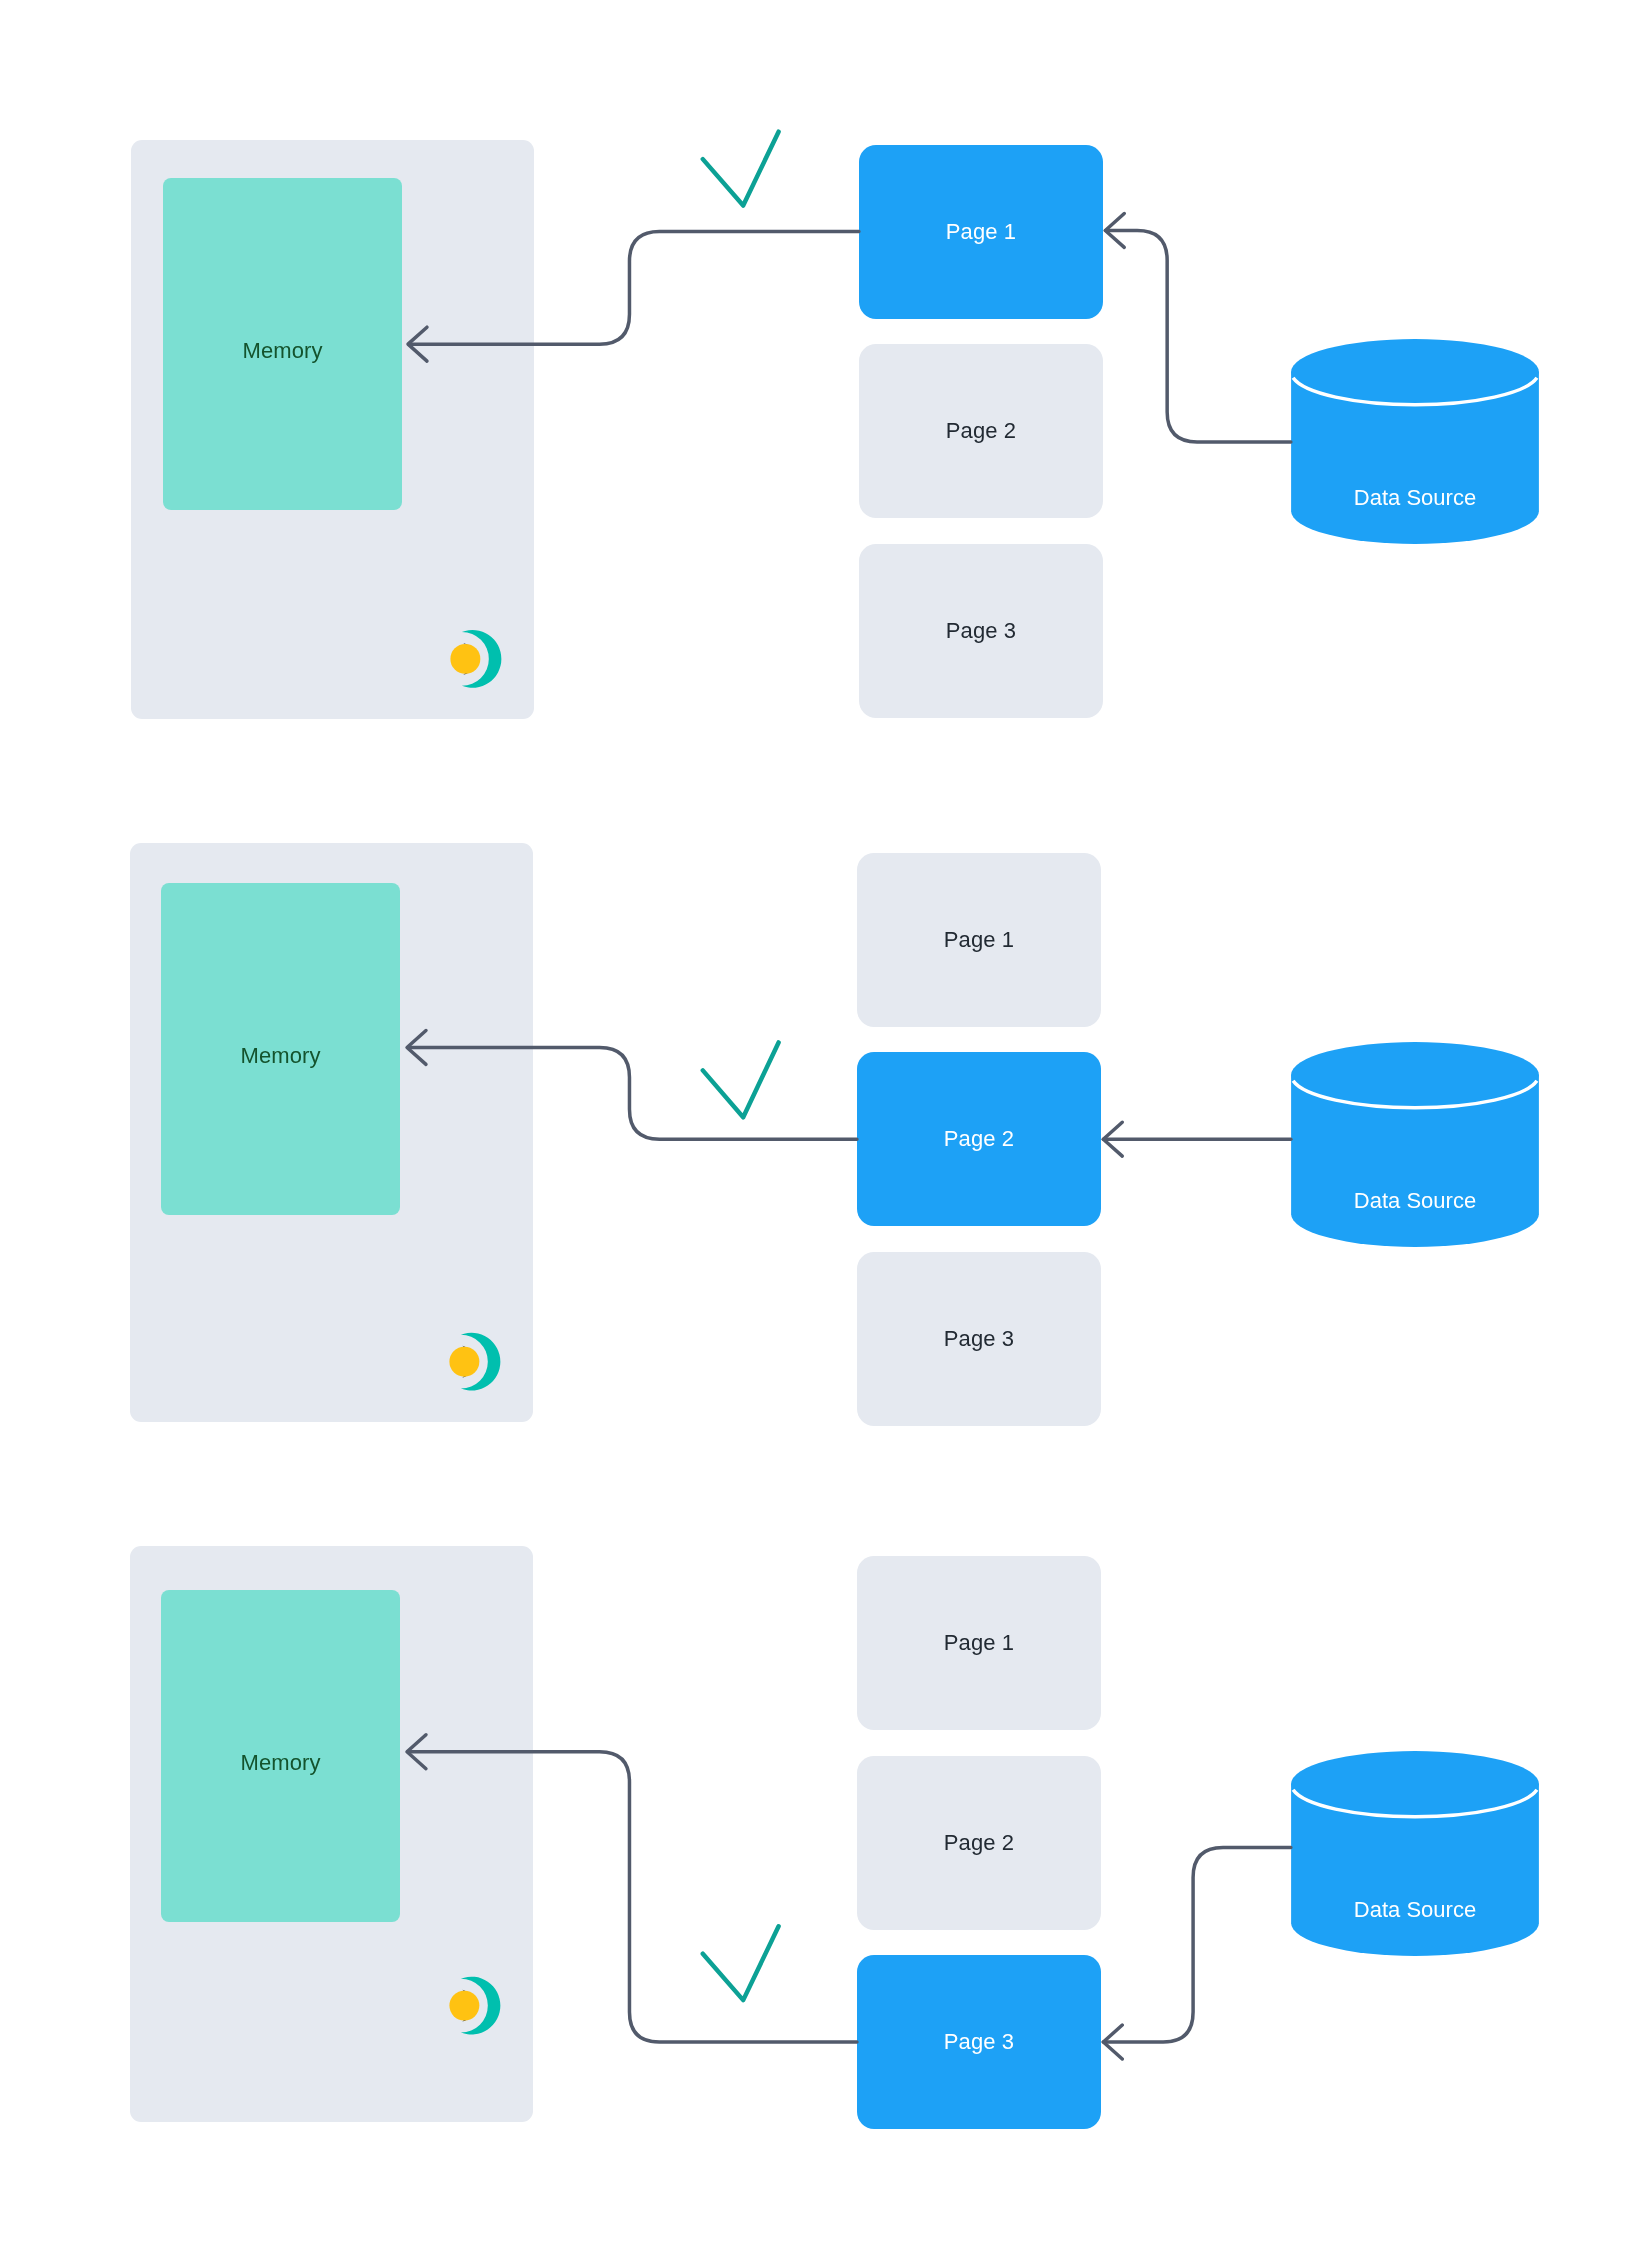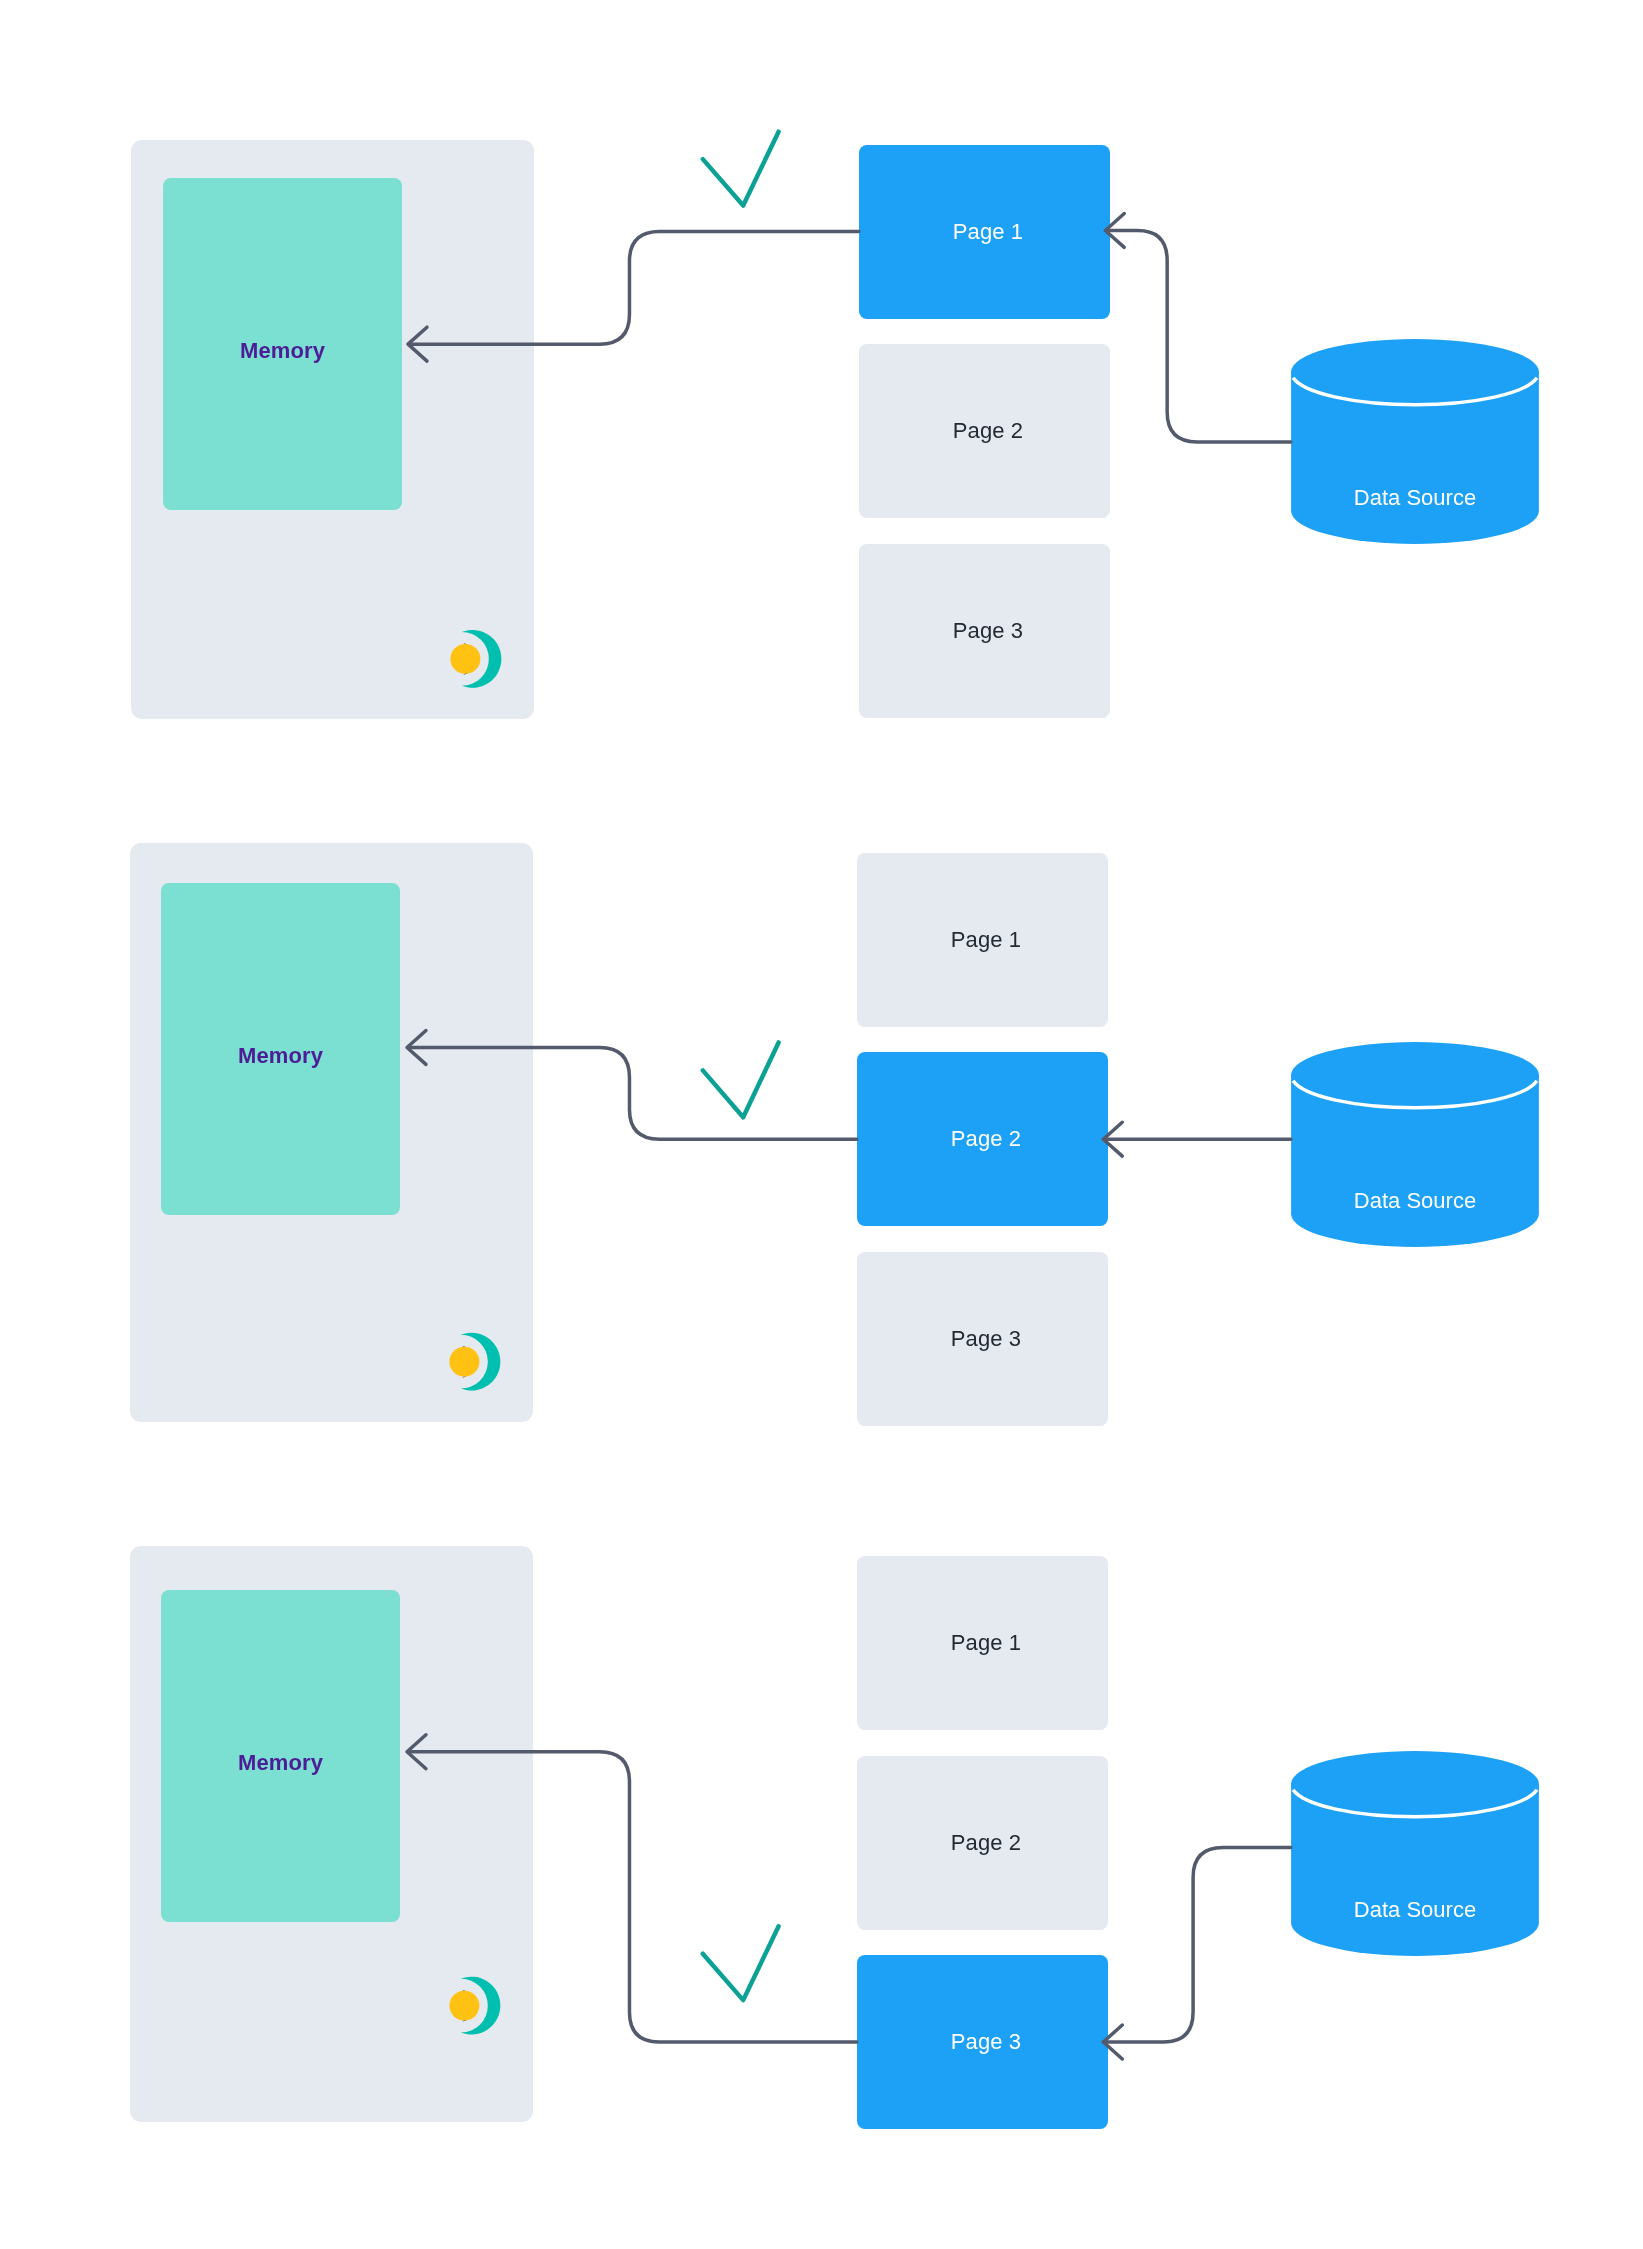--- a/index.html
+++ b/index.html
@@ -32,36 +32,35 @@
   
   .memory-box {
     position: absolute;
     background: #7BDFD2;
     border-radius: 8px;
     display: flex;
     align-items: center;
     justify-content: center;
   }
   .memory-label {
-    color: #4c1d95;
+    color: #14532d;
     font-size: 22px;
-    font-weight: 700;
+    font-weight: 400;
     letter-spacing: 0.1px;
     font-family: "Liberation Sans", sans-serif;
     margin-top: 14px;
   }
 
   
   .page-box {
     position: absolute;
-    border-radius: 8px;
+    border-radius: 17px;
     display: flex;
     align-items: center;
     justify-content: center;
-    padding-left: 7px;
   }
   .page-box.idle {
     background: #E5E9F0;
   }
   .page-box.active {
     background: #1DA1F6;
   }
   .page-label {
     font-size: 22px;
     font-weight: 400;

